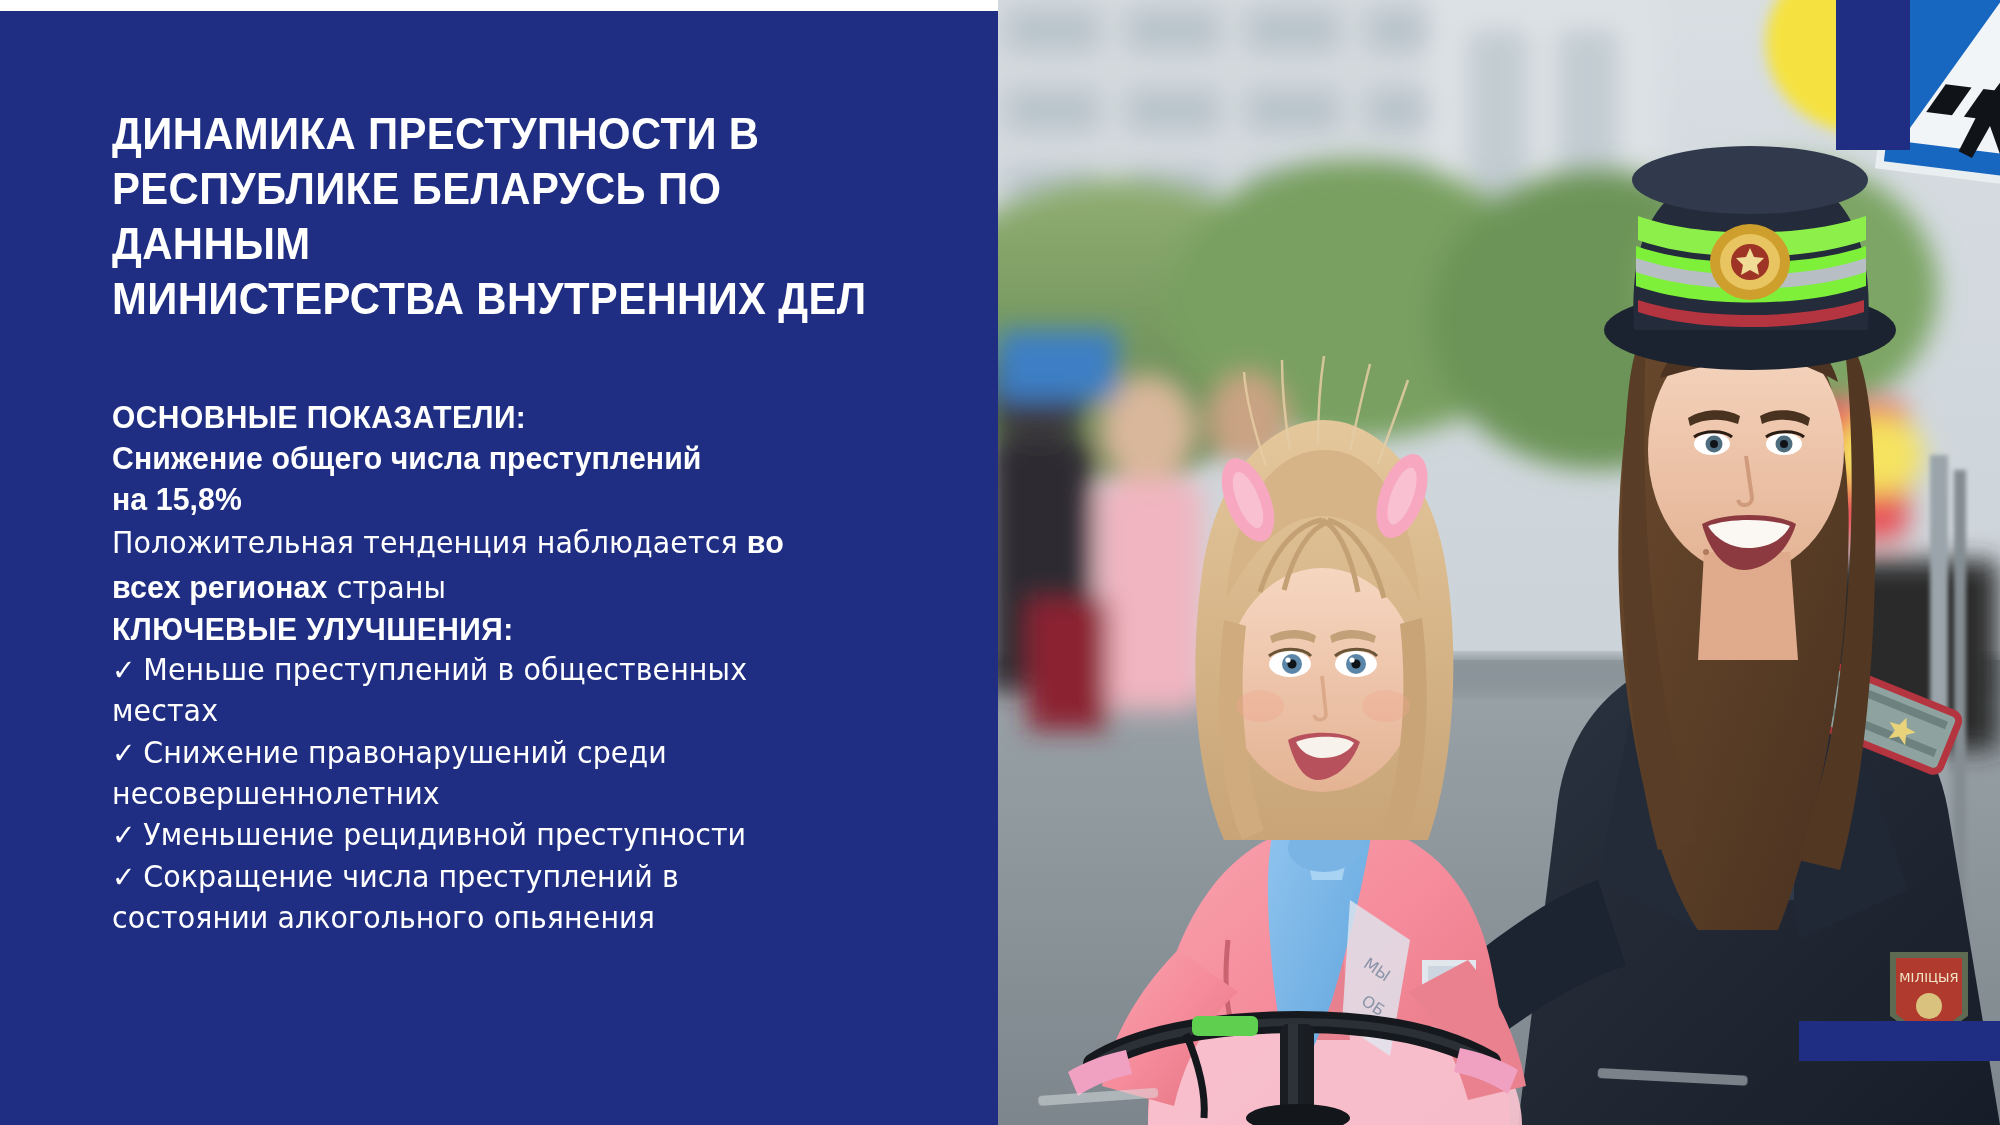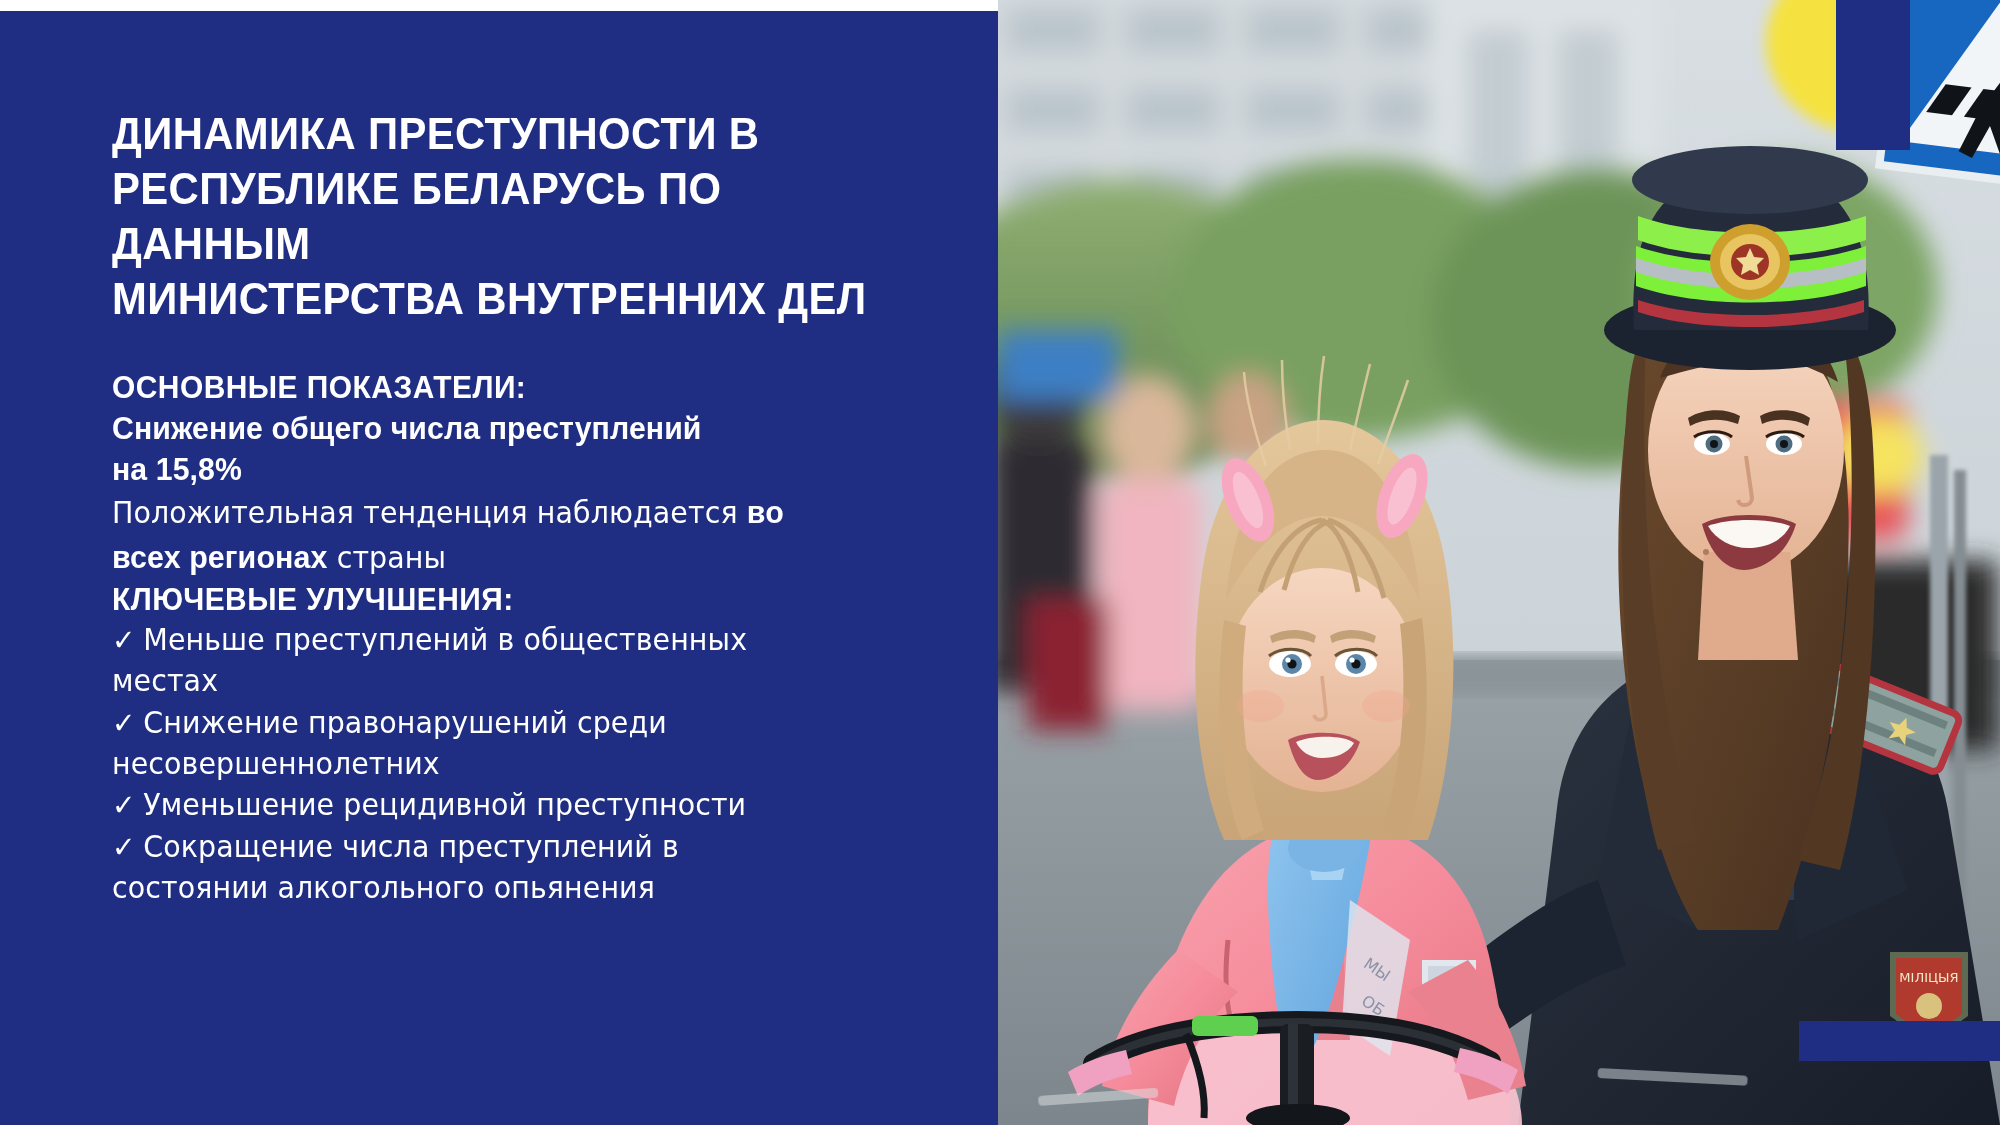--- a/index.html
+++ b/index.html
@@ -33,21 +33,21 @@
     line-height:1.22;
     letter-spacing:0.4px;
     color:#ffffff;
     text-transform:uppercase;
     transform:scaleX(0.93);
     transform-origin:left top;
     white-space:pre-line;
     max-width:860px;
   }
 
-  #body-block { margin-top:40px; }
+  #body-block { margin-top:70px; }
 
   .line {
     color:#ffffff;
     font-size:31.5px;
     line-height:1.31;
     letter-spacing:0.1px;
   }
   .line.heading {
     font-family:"Liberation Sans Narrow","Liberation Sans",sans-serif;
     font-weight:bold;

